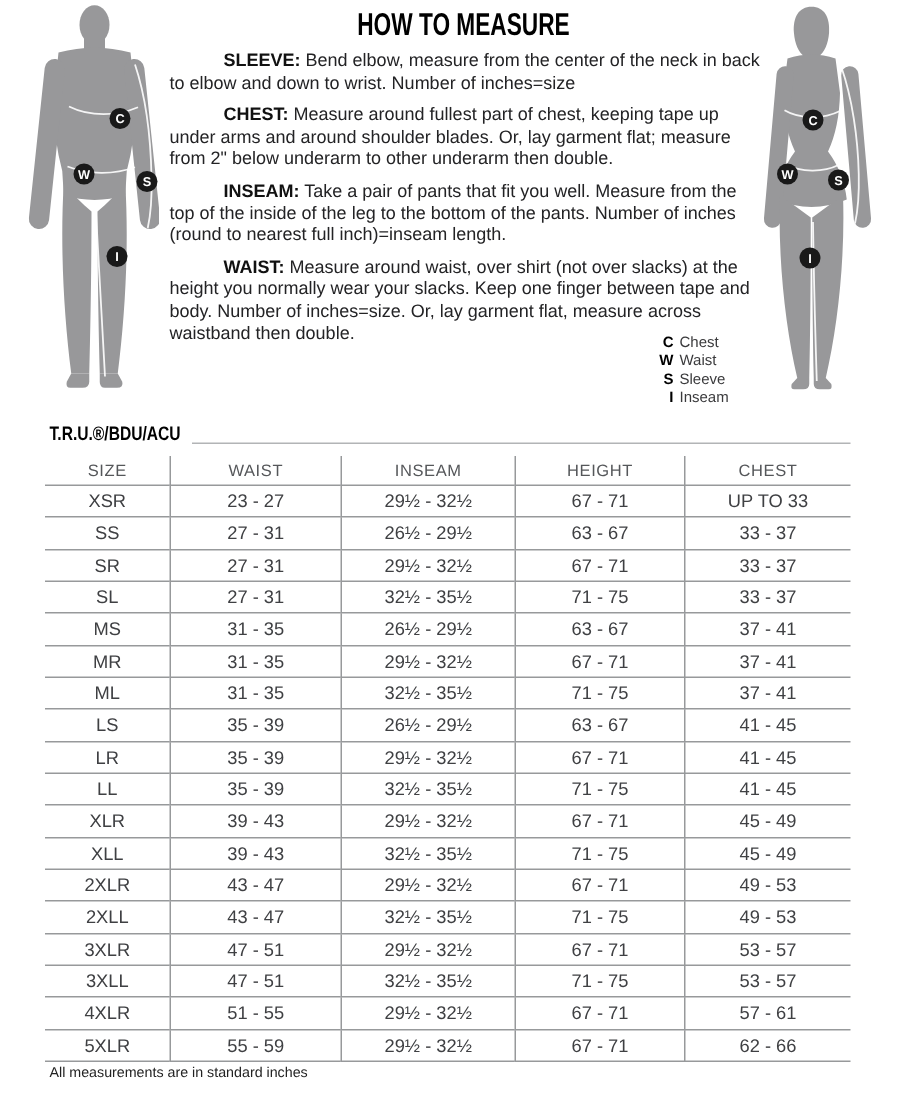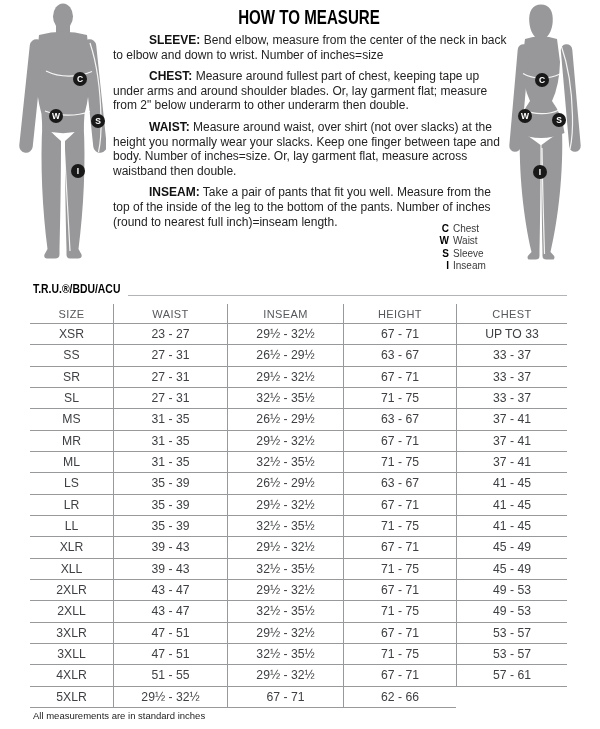--- a/index.html
+++ b/index.html
@@ -98,22 +98,22 @@
     <div class="badge" style="left:26px;top:107px;">W</div>
     <div class="badge" style="left:60px;top:111px;">S</div>
     <div class="badge" style="left:41px;top:163px;">I</div>
   </div>
 
   <h1 class="title">HOW TO MEASURE</h1>
 
   <div class="instructions">
     <p><b>SLEEVE:</b> <span>Bend elbow, measure from the center of the neck in back to elbow and down to wrist.  Number of inches=size</span></p>
     <p><b>CHEST:</b> <span>Measure around fullest part of chest, keeping tape up under arms and around shoulder blades.  Or, lay garment flat; measure from 2" below underarm to other underarm then double.</span></p>
+    <p><b>INSEAM:</b> <span>Take a pair of pants that fit you well.  Measure from the top of the inside of the leg to the bottom of the pants.  Number of inches (round to nearest full inch)=inseam length.</span></p>
     <p><b>WAIST:</b> <span>Measure around waist, over shirt (not over slacks) at the height you normally wear your slacks.  Keep one finger between tape and body.  Number of inches=size. Or, lay garment flat, measure across waistband then double.</span></p>
-    <p><b>INSEAM:</b> <span>Take a pair of pants that fit you well.  Measure from the top of the inside of the leg to the bottom of the pants.  Number of inches (round to nearest full inch)=inseam length.</span></p>
   </div>
 
   <div class="legend">
     <div class="legend-row">
         <span class="k">C</span>
         <span class="v">Chest</span>
       </div>
     <div class="legend-row">
         <span class="k">W</span>
         <span class="v">Waist</span>
@@ -218,20 +218,21 @@
       <div class="td vsep">47 - 51</div>
       <div class="td vsep">32½ - 35½</div>
       <div class="td vsep">71 - 75</div>
       <div class="td vsep">53 - 57</div>
       <div class="td">4XLR</div>
       <div class="td vsep">51 - 55</div>
       <div class="td vsep">29½ - 32½</div>
       <div class="td vsep">67 - 71</div>
       <div class="td vsep">57 - 61</div>
       <div class="td">5XLR</div>
+      <div class="td vsep">55 - 59</div>
       <div class="td vsep">29½ - 32½</div>
       <div class="td vsep">67 - 71</div>
       <div class="td vsep">62 - 66</div>
     </div>
 
   <div class="footnote">All measurements are in standard inches</div>
 
 </div>
 
 </body></html>

